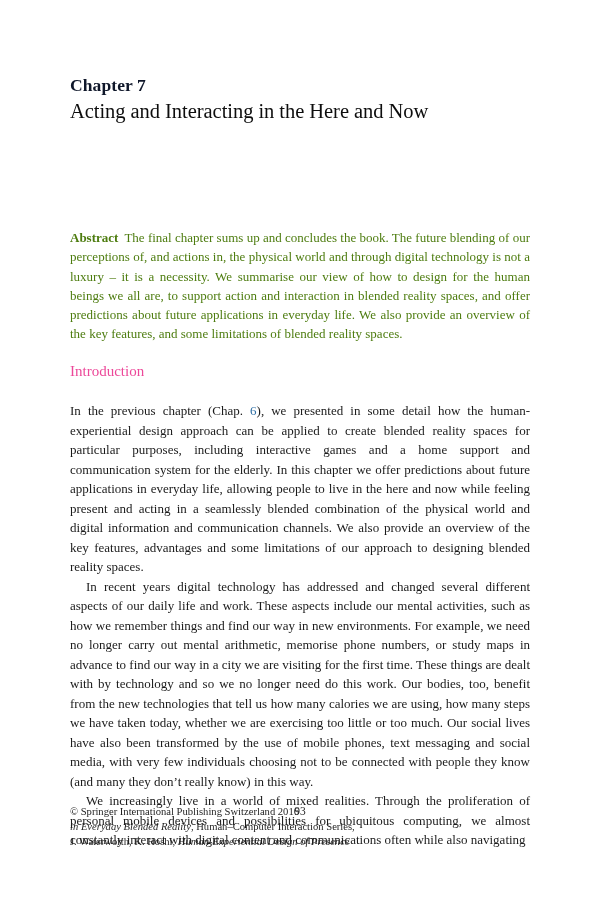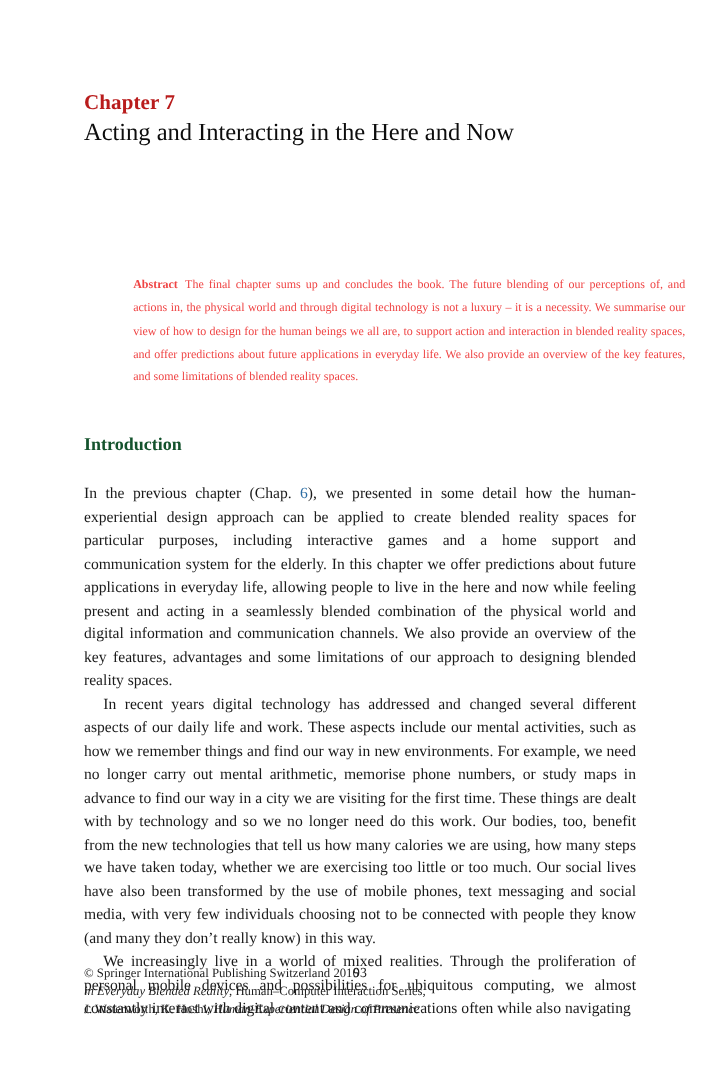--- a/index.html
+++ b/index.html
@@ -38,59 +38,58 @@
     position: absolute;
     top: 74px;
     left: 0;
     width: 460px;
   }
   .chapter-number {
     font-size: 17.5px;
     font-weight: bold;
     line-height: 23px;
     letter-spacing: 0.1px;
-    color: #b91c1c;
+    color: #0f172a;
   }
   .chapter-title {
     font-size: 20.5px;
     font-weight: normal;
     line-height: 26px;
     letter-spacing: -0.05px;
     color: #0d0d0d;
     margin-top: 1px;
   }
 
   .abstract {
     position: absolute;
     top: 228px;
     left: 0;
     width: 460px;
-    font-size: 10px;
+    font-size: 13px;
     line-height: 19.3px;
     text-align: justify;
     text-justify: inter-word;
-    color: #ef4444;
-    margin-left: 41px;
+    color: #4d7c0f;
   }
   .abstract .lead {
     font-weight: bold;
   }
   .abstract .gap {
     display: inline-block;
     width: 6px;
   }
 
   .section-heading {
     position: absolute;
     top: 361px;
     left: 0;
     font-size: 15px;
-    font-weight: bold;
+    font-weight: normal;
     line-height: 20px;
-    color: #14532d;
+    color: #ec4899;
   }
 
   .body-block {
     position: absolute;
     top: 401px;
     left: 0;
     width: 460px;
     font-size: 13px;
     line-height: 19.5px;
     text-align: justify;

